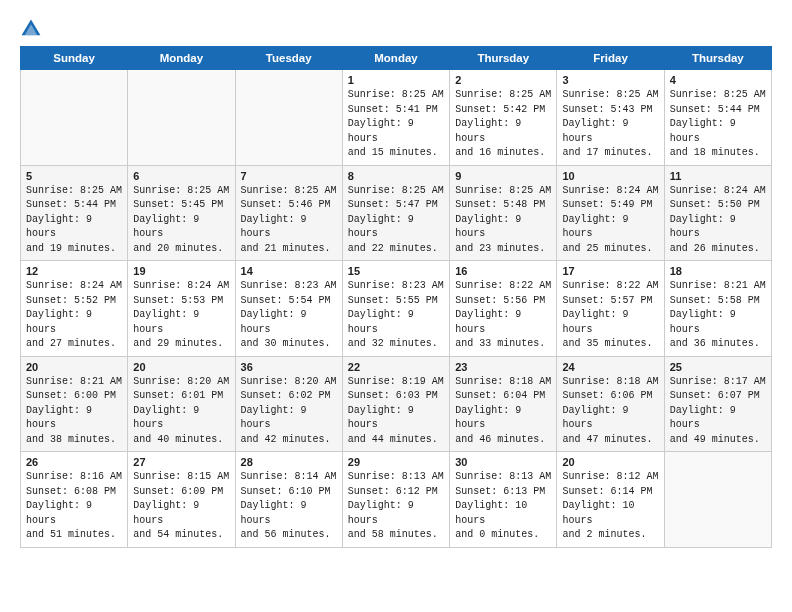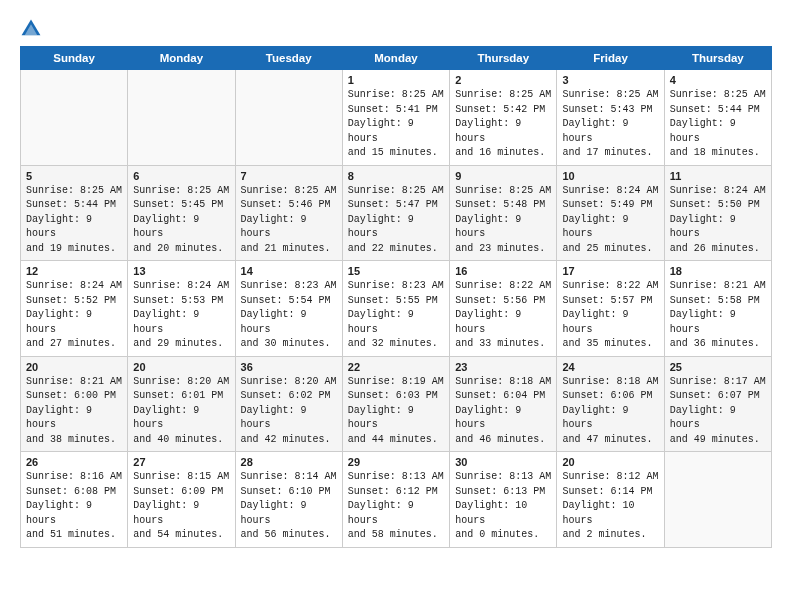--- a/index.html
+++ b/index.html
@@ -178,21 +178,21 @@
             <span class="day-num">11</span>
             <div class="cell-text">Sunrise: 8:24 AM<br>Sunset: 5:50 PM<br>Daylight: 9 hours<br>and 26 minutes.</div>
           </td>
         </tr>
         <tr>
           <td>
             <span class="day-num">12</span>
             <div class="cell-text">Sunrise: 8:24 AM<br>Sunset: 5:52 PM<br>Daylight: 9 hours<br>and 27 minutes.</div>
           </td>
           <td>
-            <span class="day-num">13</span>
+            <span class="day-num">19</span>
             <div class="cell-text">Sunrise: 8:24 AM<br>Sunset: 5:53 PM<br>Daylight: 9 hours<br>and 29 minutes.</div>
           </td>
           <td>
             <span class="day-num">14</span>
             <div class="cell-text">Sunrise: 8:23 AM<br>Sunset: 5:54 PM<br>Daylight: 9 hours<br>and 30 minutes.</div>
           </td>
           <td>
             <span class="day-num">15</span>
             <div class="cell-text">Sunrise: 8:23 AM<br>Sunset: 5:55 PM<br>Daylight: 9 hours<br>and 32 minutes.</div>
           </td>

